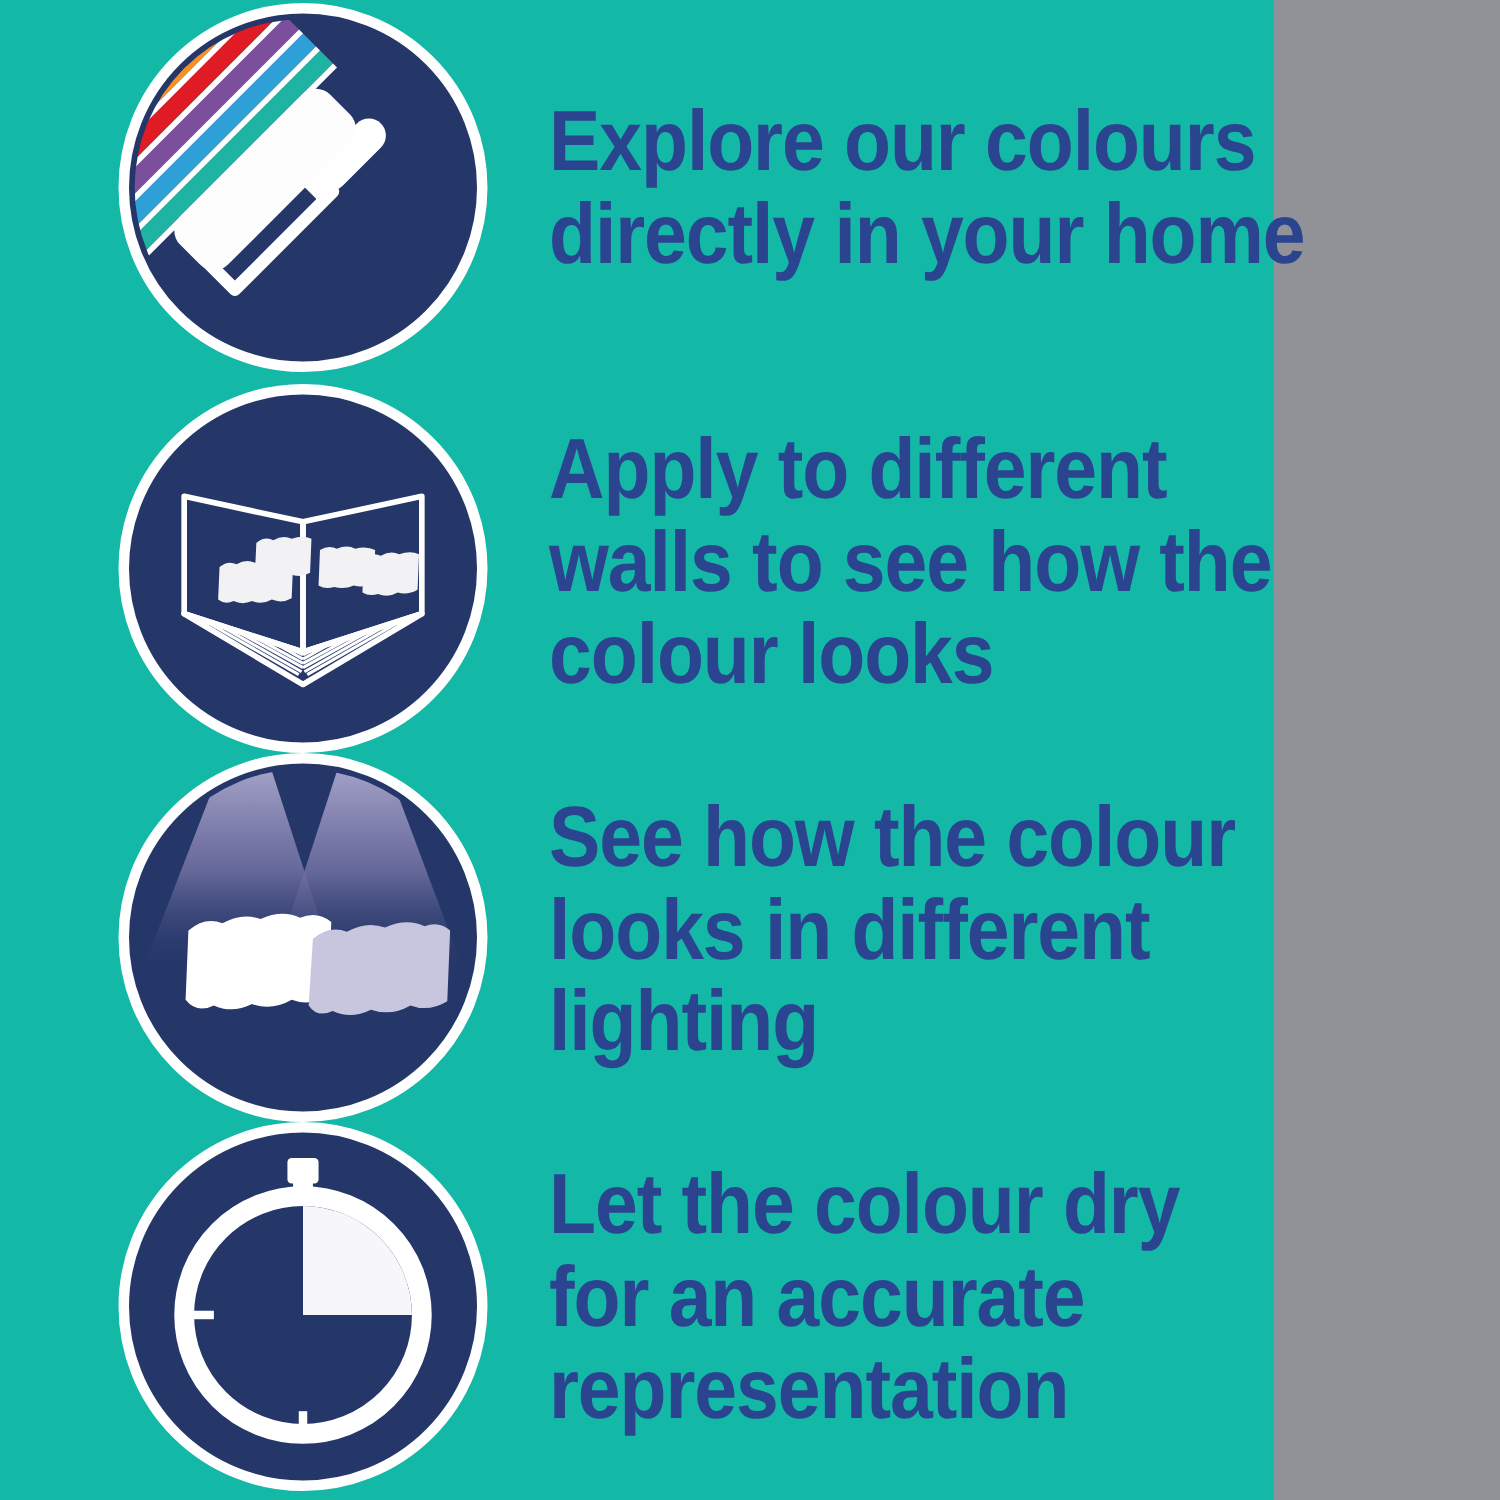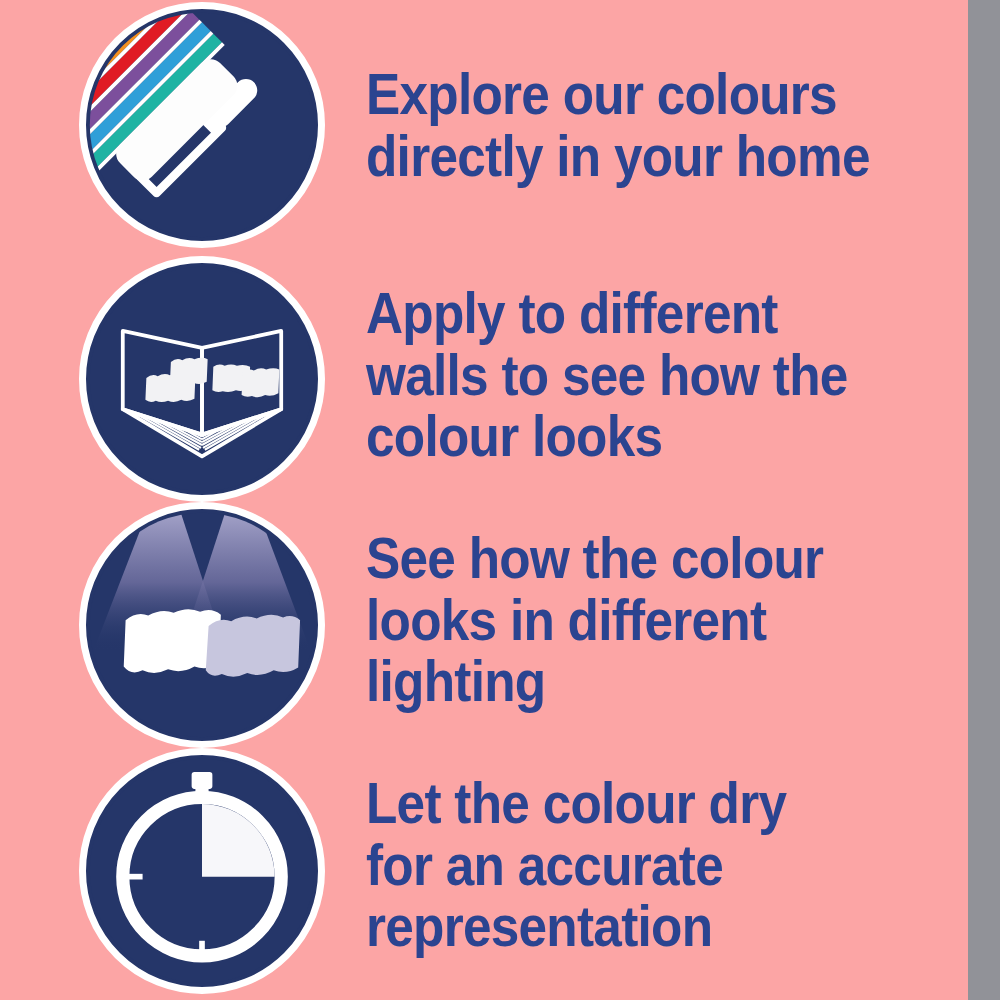--- a/index.html
+++ b/index.html
@@ -8,23 +8,23 @@
   }
   body {
     width: 1000px;
     height: 1000px;
     background: #919298;
     font-family: "Liberation Sans", sans-serif;
     overflow: hidden;
   }
   #infographic {
     position: relative;
-    width: 968px;
+    width: 849px;
     height: 1000px;
-    background: #fca5a5;
+    background: #14b8a6;
   }
   .feature-row {
     position: absolute;
     left: 0;
     width: 1000px;
     display: flex;
     flex-direction: row;
     align-items: center;
   }
   .icon-badge {

